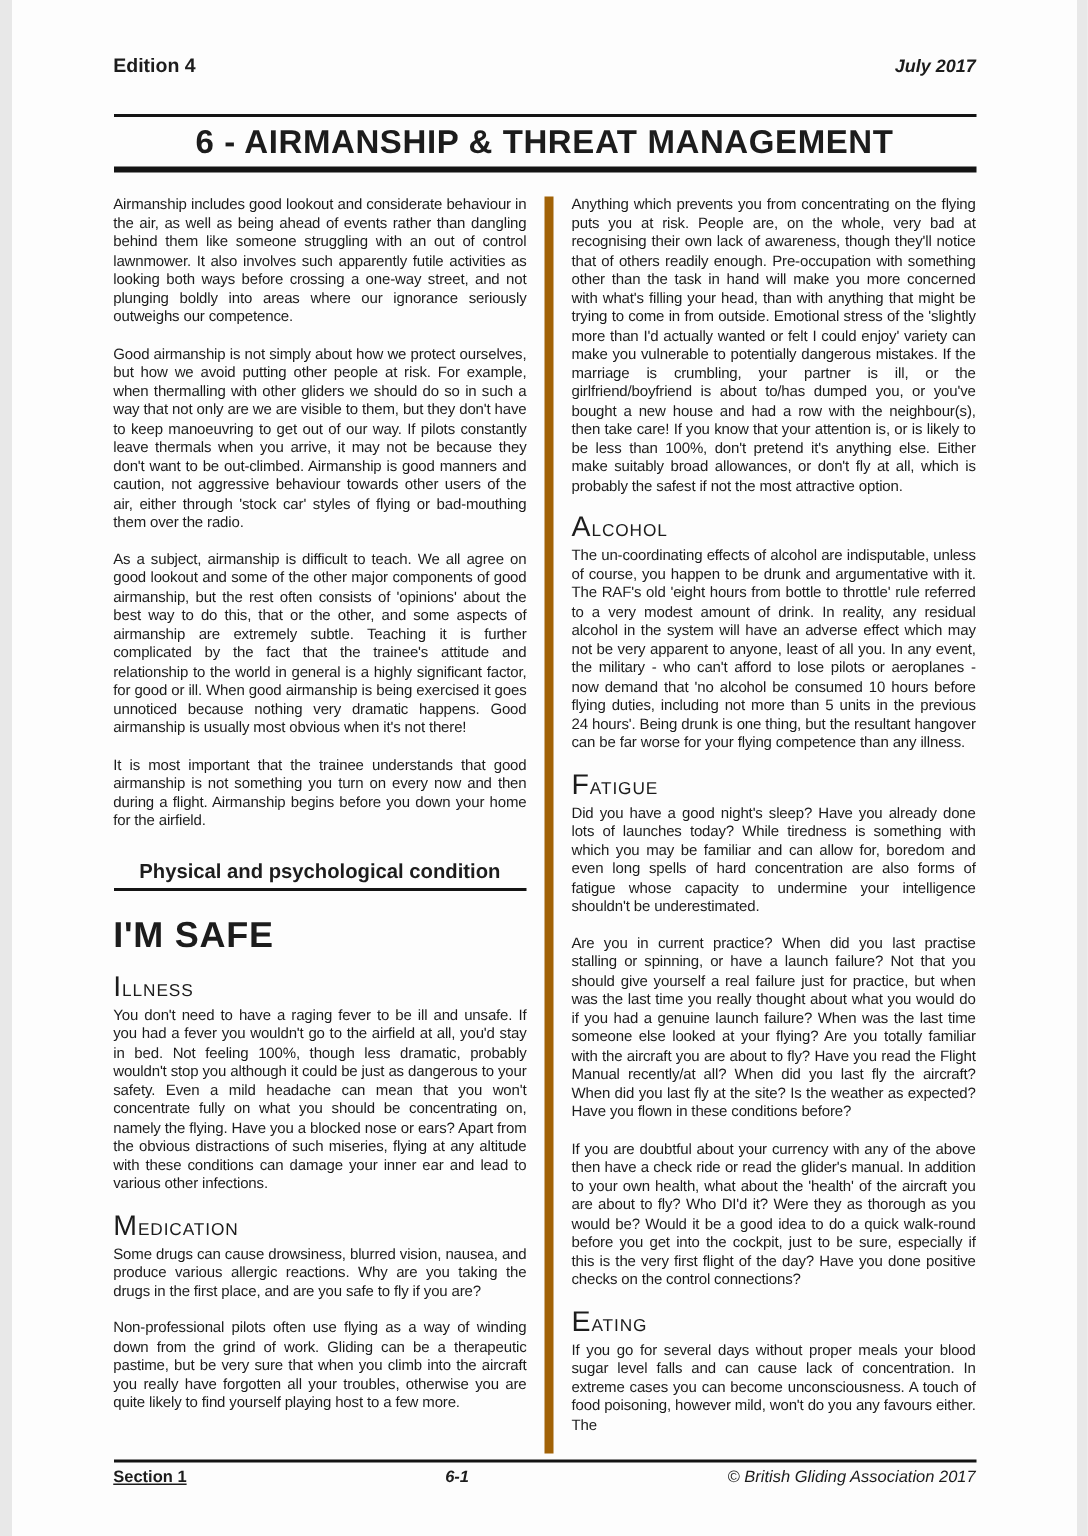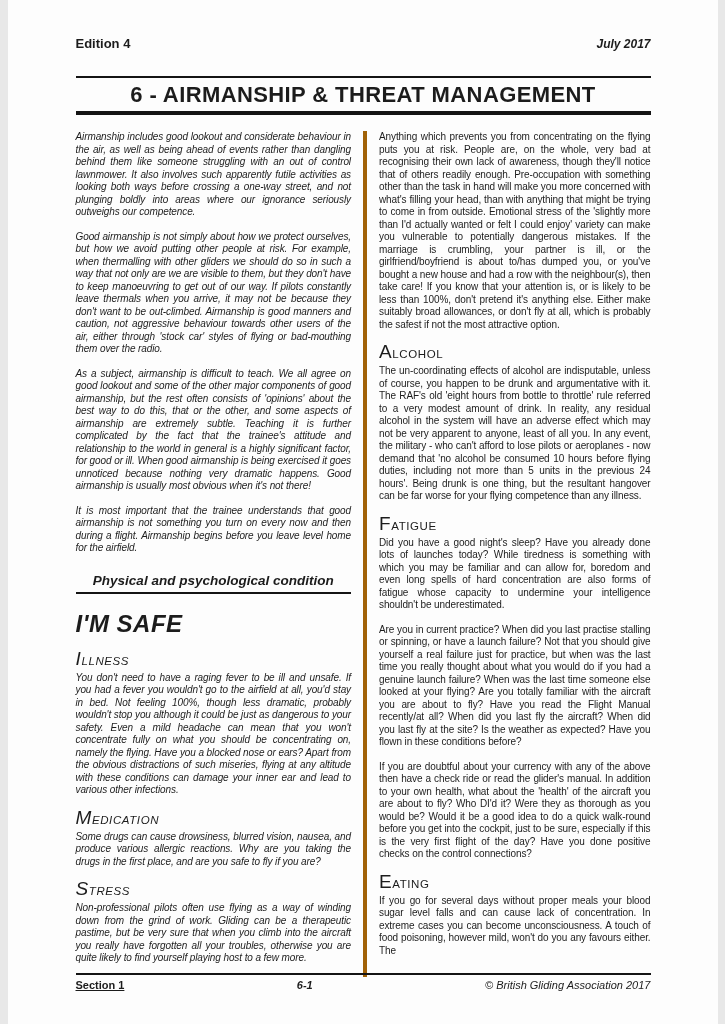--- a/index.html
+++ b/index.html
@@ -53,24 +53,24 @@
     letter-spacing: 0.4px;
   }
   .columns {
     display: flex;
     margin-top: 16px;
   }
   .col {
     width: 50%;
     box-sizing: border-box;
   }
-  .col-left { padding-right: 12px; font-style: italic; }
+  .col-left { padding-right: 12px; }
   .col-right {
     padding-left: 12px;
-    border-left: 4px solid #a16207;
+    border-left: 6px solid #a16207;
   }
   .body-text {
     margin: 0 0 12px 0;
     font-size: 10px;
     line-height: 12.5px;
     text-align: justify;
     letter-spacing: -0.1px;
   }
   .subheading {
     margin: 18px 0 0 0;
@@ -128,32 +128,31 @@
     <div class="title-block">
       <h1 class="chapter-title">6 - AIRMANSHIP &amp; THREAT MANAGEMENT</h1>
     </div>
 
     <div class="columns">
 
       <div class="col col-left">
         <p class="body-text">Airmanship includes good lookout and considerate behaviour in the air, as well as being ahead of events rather than dangling behind them like someone struggling with an out of control lawnmower. It also involves such apparently futile activities as looking both ways before crossing a one-way street, and not plunging boldly into areas where our ignorance seriously outweighs our competence.</p>
         <p class="body-text">Good airmanship is not simply about how we protect ourselves, but how we avoid putting other people at risk. For example, when thermalling with other gliders we should do so in such a way that not only are we are visible to them, but they don't have to keep manoeuvring to get out of our way. If pilots constantly leave thermals when you arrive, it may not be because they don't want to be out-climbed. Airmanship is good manners and caution, not aggressive behaviour towards other users of the air, either through 'stock car' styles of flying or bad-mouthing them over the radio.</p>
         <p class="body-text">As a subject, airmanship is difficult to teach. We all agree on good lookout and some of the other major components of good airmanship, but the rest often consists of 'opinions' about the best way to do this, that or the other, and some aspects of airmanship are extremely subtle. Teaching it is further complicated by the fact that the trainee's attitude and relationship to the world in general is a highly significant factor, for good or ill. When good airmanship is being exercised it goes unnoticed because nothing very dramatic happens. Good airmanship is usually most obvious when it's not there!</p>
-        <p class="body-text">It is most important that the trainee understands that good airmanship is not something you turn on every now and then during a flight. Airmanship begins before you leave level home for the airfield.</p>
+        <p class="body-text">It is most important that the trainee understands that good airmanship is not something you turn on every now and then during a flight. Airmanship begins before you down your home for the airfield.</p>
 
         <h2 class="subheading">Physical and psychological condition</h2>
         <div class="im-safe">I'M SAFE</div>
 
         <h3 class="section-heading">ILLNESS</h3>
         <p class="body-text">You don't need to have a raging fever to be ill and unsafe. If you had a fever you wouldn't go to the airfield at all, you'd stay in bed. Not feeling 100%, though less dramatic, probably wouldn't stop you although it could be just as dangerous to your safety. Even a mild headache can mean that you won't concentrate fully on what you should be concentrating on, namely the flying. Have you a blocked nose or ears? Apart from the obvious distractions of such miseries, flying at any altitude with these conditions can damage your inner ear and lead to various other infections.</p>
 
         <h3 class="section-heading">MEDICATION</h3>
         <p class="body-text">Some drugs can cause drowsiness, blurred vision, nausea, and produce various allergic reactions. Why are you taking the drugs in the first place, and are you safe to fly if you are?</p>
 
-        <h3 class="section-heading">STRESS</h3>
         <p class="body-text">Non-professional pilots often use flying as a way of winding down from the grind of work. Gliding can be a therapeutic pastime, but be very sure that when you climb into the aircraft you really have forgotten all your troubles, otherwise you are quite likely to find yourself playing host to a few more.</p>
       </div>
 
       <div class="col col-right">
         <p class="body-text">Anything which prevents you from concentrating on the flying puts you at risk. People are, on the whole, very bad at recognising their own lack of awareness, though they'll notice that of others readily enough. Pre-occupation with something other than the task in hand will make you more concerned with what's filling your head, than with anything that might be trying to come in from outside. Emotional stress of the 'slightly more than I'd actually wanted or felt I could enjoy' variety can make you vulnerable to potentially dangerous mistakes. If the marriage is crumbling, your partner is ill, or the girlfriend/boyfriend is about to/has dumped you, or you've bought a new house and had a row with the neighbour(s), then take care! If you know that your attention is, or is likely to be less than 100%, don't pretend it's anything else. Either make suitably broad allowances, or don't fly at all, which is probably the safest if not the most attractive option.</p>
 
         <h3 class="section-heading">ALCOHOL</h3>
         <p class="body-text">The un-coordinating effects of alcohol are indisputable, unless of course, you happen to be drunk and argumentative with it. The RAF's old 'eight hours from bottle to throttle' rule referred to a very modest amount of drink. In reality, any residual alcohol in the system will have an adverse effect which may not be very apparent to anyone, least of all you. In any event, the military - who can't afford to lose pilots or aeroplanes - now demand that 'no alcohol be consumed 10 hours before flying duties, including not more than 5 units in the previous 24 hours'. Being drunk is one thing, but the resultant hangover can be far worse for your flying competence than any illness.</p>
 
         <h3 class="section-heading">FATIGUE</h3>

